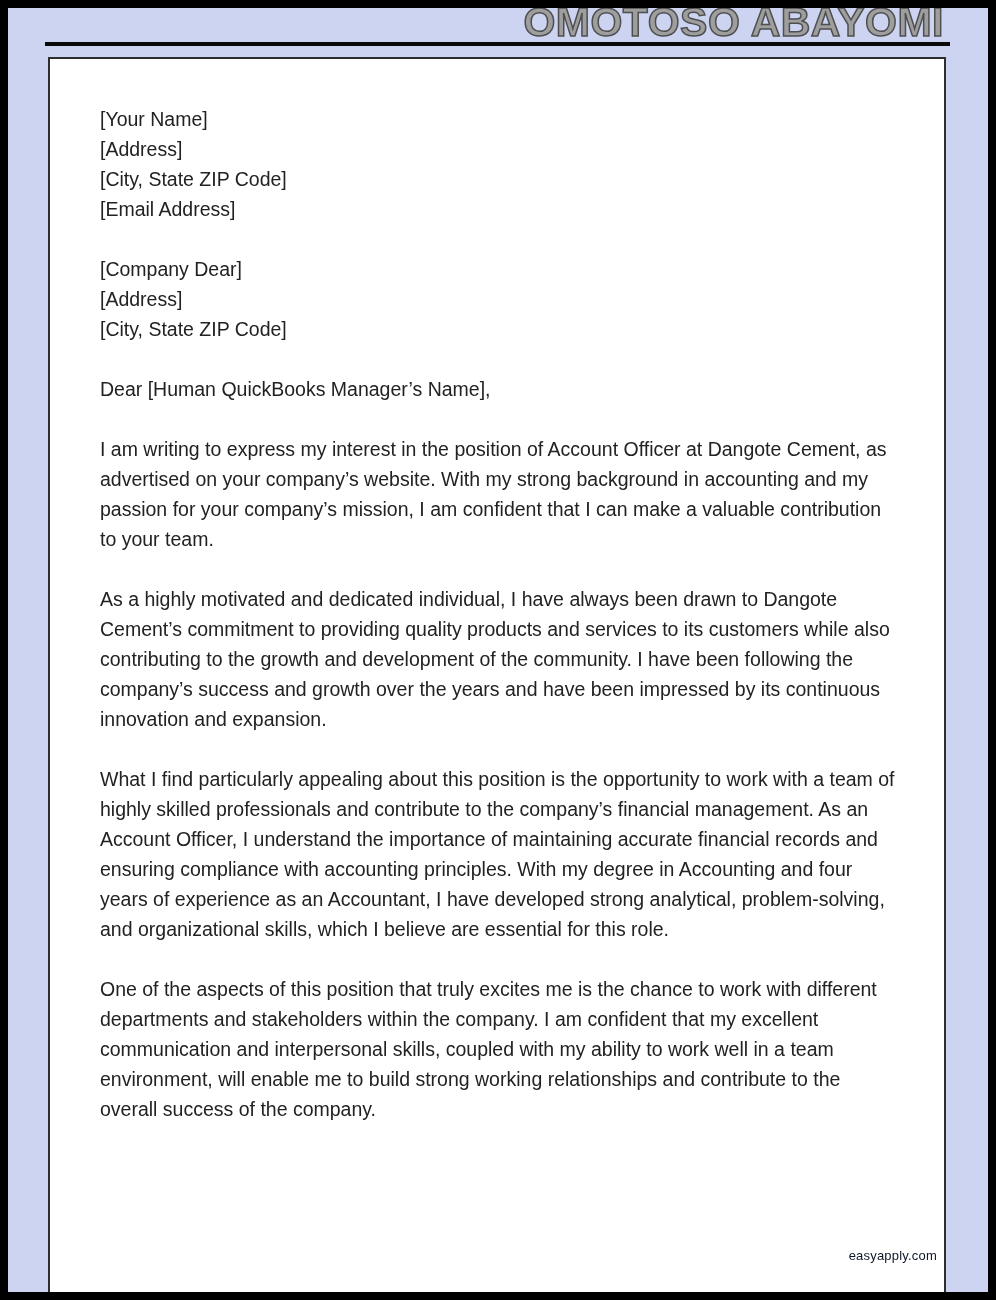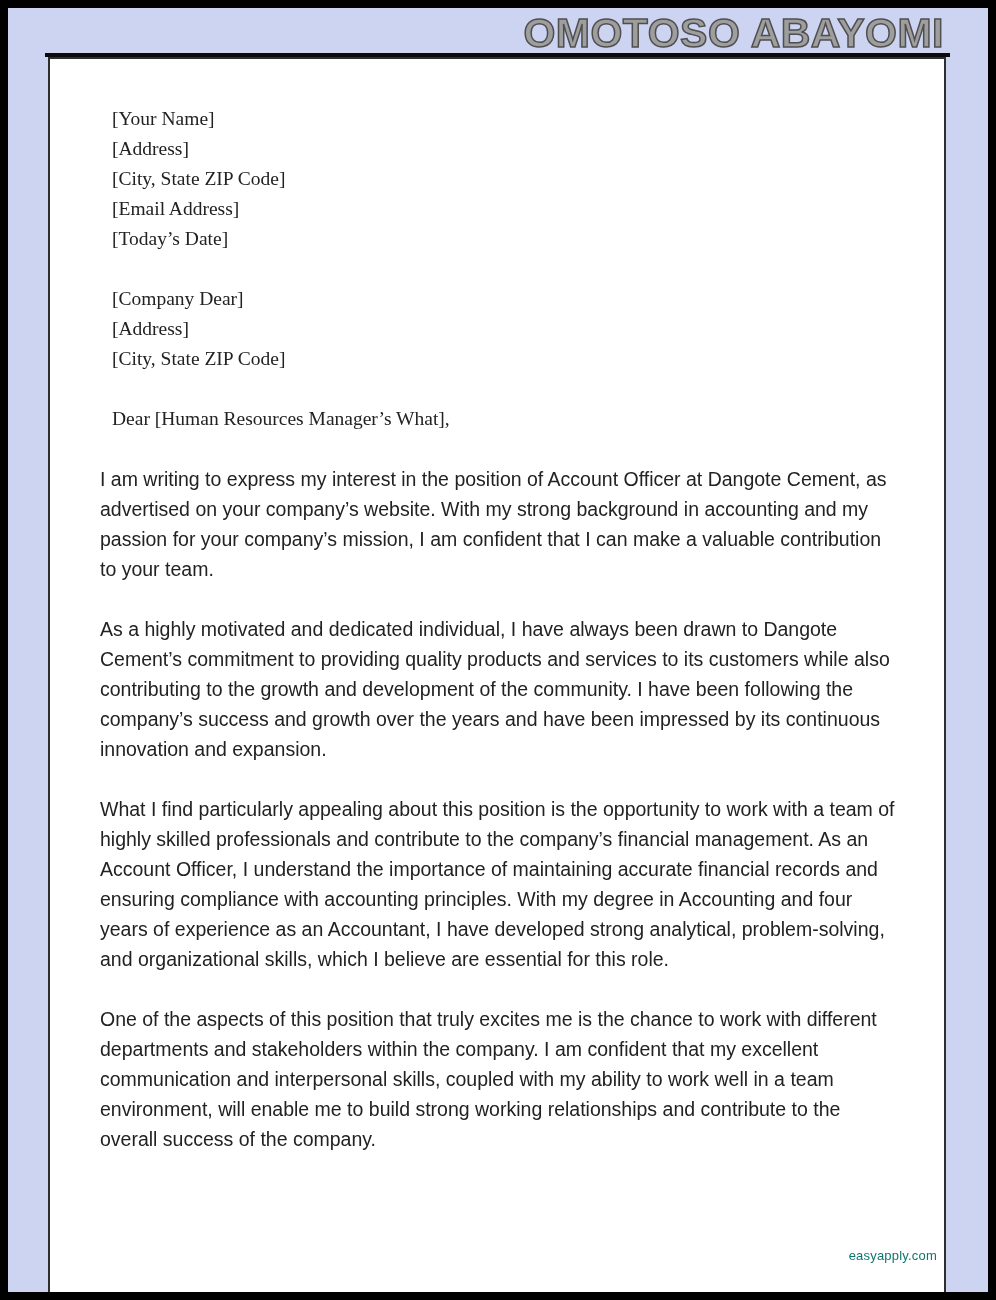--- a/index.html
+++ b/index.html
@@ -11,21 +11,21 @@
     overflow: hidden;
   }
   .page {
     position: relative;
     width: 996px; height: 1300px;
     background: var(--margin-bg, #ccd4f2);
     border: 8px solid var(--frame, #000000);
     overflow: hidden;
   }
   .header {
-    height: 45px;
+    height: 34px;
     display: flex;
     align-items: flex-end;
     justify-content: flex-end;
     padding-right: 44px;
   }
   .title {
     font-size: 41px;
     line-height: 0.95;
     font-weight: bold;
     letter-spacing: 0.5px;
@@ -42,28 +42,28 @@
     position: absolute;
     top: 49px; left: 40px; right: 42px; bottom: -4px;
     background: var(--sheet-bg, #ffffff);
     border: 2px solid #2e2e2e;
     padding: 45px 48px 0 50px;
     font-size: 19.5px;
     line-height: 30px;
     color: var(--text, #222222);
     overflow: hidden;
   }
-  .block { margin: 0 0 30px 12px; font-family: Liberation Serif, serif; }
+  .block { margin: 0 0 30px 0; }
   .line { white-space: nowrap; }
   p.para { margin: 13px 0 30px 0; }
   .watermark {
     position: absolute;
     right: 51px; top: 1240px;
     font-size: 13px;
-    color: #0f766e;
+    color: #0f172a;
     letter-spacing: 0.2px;
   }
 </style>
 </head>
 <body>
 
 <div class="page">
 
   <div class="header">
     <div class="title">OMOTOSO ABAYOMI</div>
@@ -71,30 +71,29 @@
 
   <div class="rule"></div>
 
   <div class="sheet">
 
     <div class="block">
         <div class="line">[Your Name]</div>
         <div class="line">[Address]</div>
         <div class="line">[City, State ZIP Code]</div>
         <div class="line">[Email Address]</div>
-        <div class="line">[Today’s Date]</div>
       </div>
 
     <div class="block">
         <div class="line">[Company Dear]</div>
         <div class="line">[Address]</div>
         <div class="line">[City, State ZIP Code]</div>
       </div>
 
-    <div class="block line">Dear [Human Resources Manager’s What],</div>
+    <div class="block line">Dear [Human QuickBooks Manager’s Name],</div>
 
     <div>
         <p class="para">I am writing to express my interest in the position of Account Officer at Dangote Cement, as advertised on your company’s website. With my strong background in accounting and my passion for your company’s mission, I am confident that I can make a valuable contribution to your team.</p>
         <p class="para">As a highly motivated and dedicated individual, I have always been drawn to Dangote Cement’s commitment to providing quality products and services to its customers while also contributing to the growth and development of the community. I have been following the company’s success and growth over the years and have been impressed by its continuous innovation and expansion.</p>
         <p class="para">What I find particularly appealing about this position is the opportunity to work with a team of highly skilled professionals and contribute to the company’s financial management. As an Account Officer, I understand the importance of maintaining accurate financial records and ensuring compliance with accounting principles. With my degree in Accounting and four years of experience as an Accountant, I have developed strong analytical, problem-solving, and organizational skills, which I believe are essential for this role.</p>
         <p class="para">One of the aspects of this position that truly excites me is the chance to work with different departments and stakeholders within the company. I am confident that my excellent communication and interpersonal skills, coupled with my ability to work well in a team environment, will enable me to build strong working relationships and contribute to the overall success of the company.</p>
       </div>
 
   </div>
 

